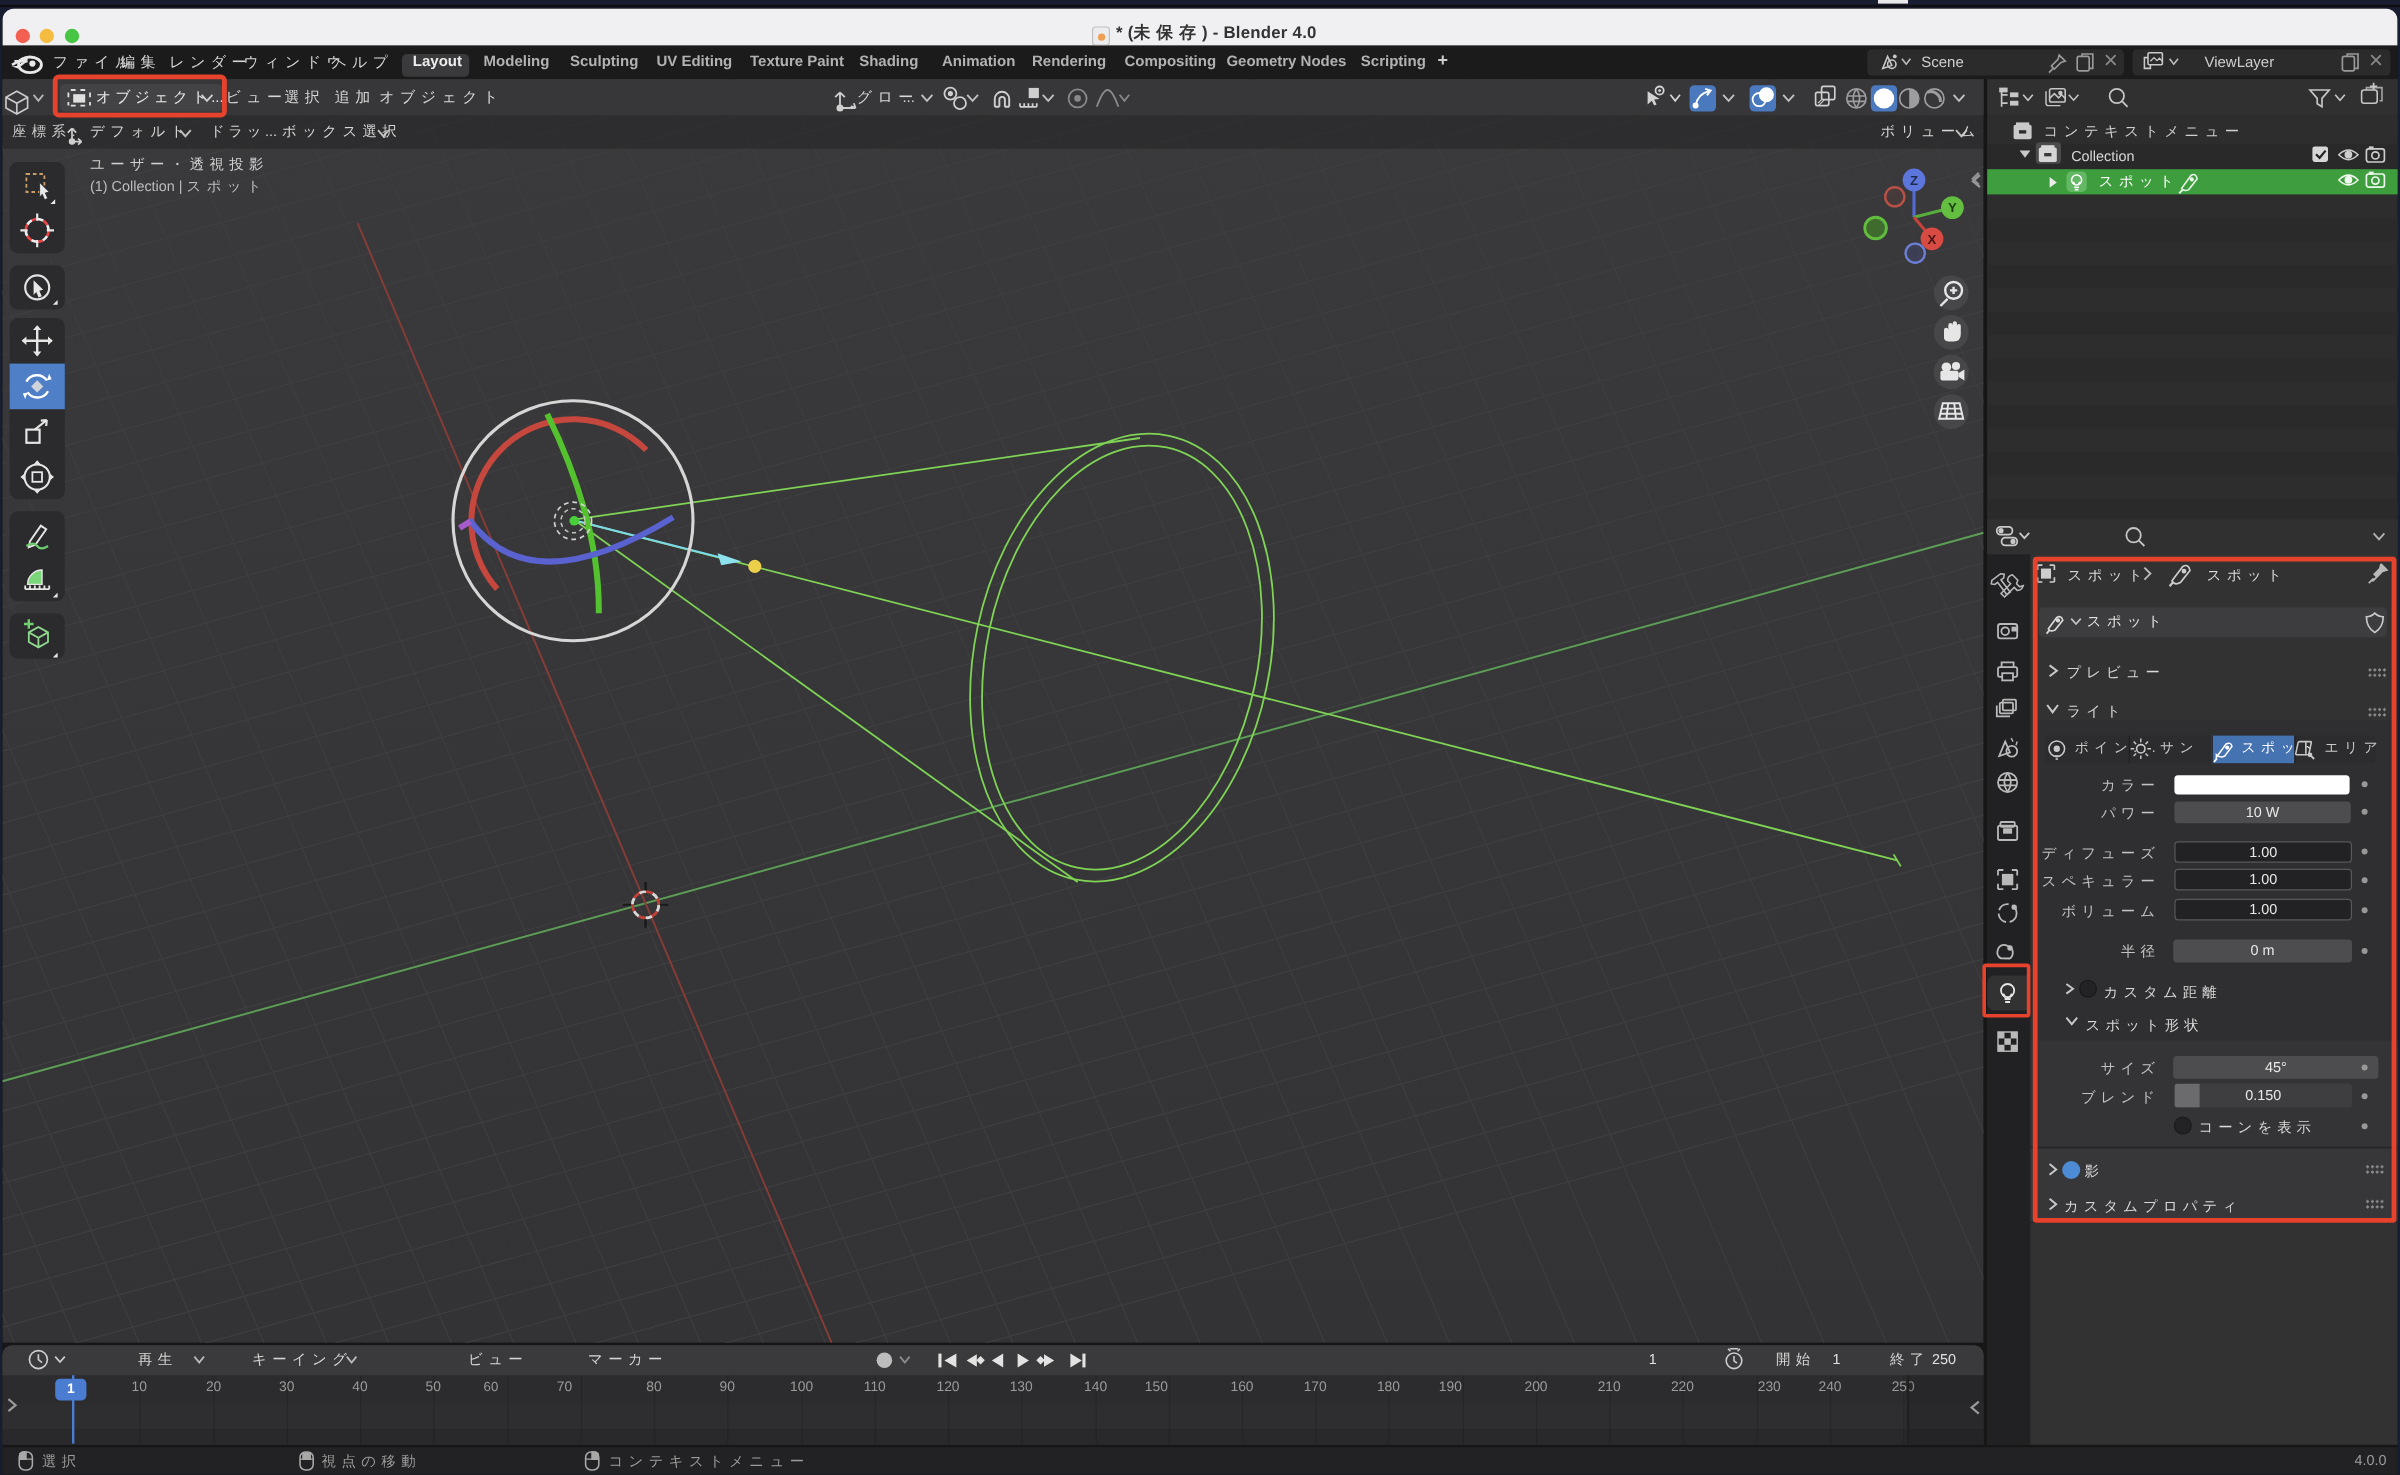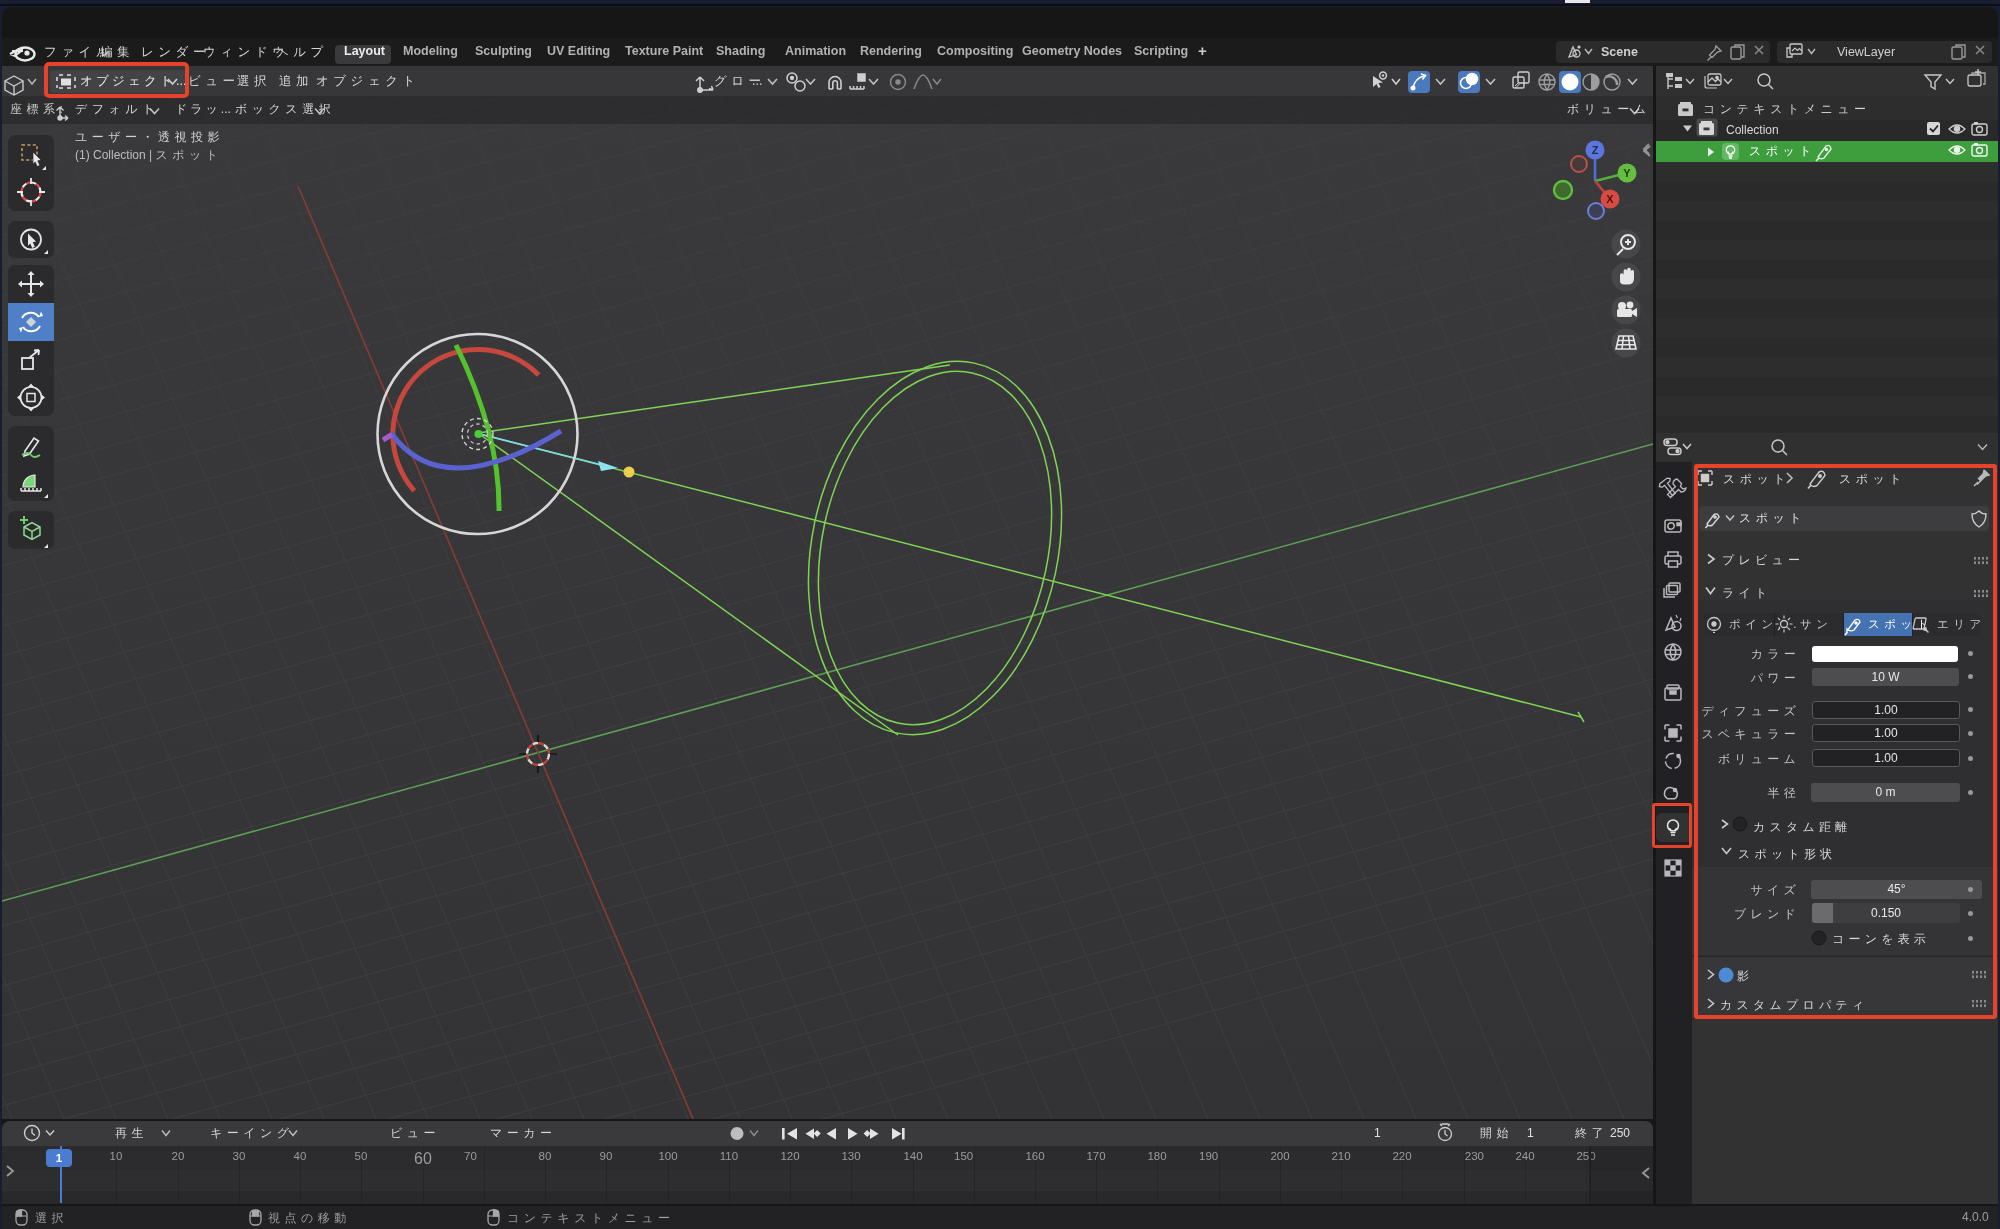--- a/index.html
+++ b/index.html
@@ -20,20 +20,28 @@
 .fld{position:absolute;background:#4d4d4f;border-radius:3px;text-align:center;color:#e8e8e8;font-size:12px}
 .fldb{position:absolute;background:#222224;border:1px solid #58585a;border-radius:3px;text-align:center;color:#e8e8e8;font-size:12px}
 .plabel{position:absolute;width:150px;text-align:right;font-size:12px;color:#c3c3c3;letter-spacing:4.2px}
 .dot{position:absolute;width:5px;height:5px;border-radius:50%;background:#989898}
 .phead{position:absolute;font-size:12px;color:#d8d8d8;letter-spacing:4.2px}
 .dots6{position:absolute;width:16px;height:9px;background-image:radial-gradient(circle,#8a8a8a 1.1px,transparent 1.3px);background-size:4px 4.5px}
 </style></head><body>
 <div class="abs" style="left:0;top:4px;width:2000px;height:2px;background:#0d0d12"></div>
 <div id="notch" class="abs" style="left:1565px;top:0;width:25px;height:3px;background:#e8e8ea"></div>
 <div id="win">
+<div id="titlebar">
+ <div class="tl" style="left:11px;background:#f35f51"></div>
+ <div class="tl" style="left:31px;background:#f6bc3f"></div>
+ <div class="tl" style="left:52px;background:#47c645"></div>
+ <div class="abs" style="left:908px;top:15px;width:15px;height:16px;background:#ececee;border:1px solid #c2c2c4;border-radius:3px"></div>
+ <div class="abs" style="left:913px;top:21px;width:6px;height:6px;border-radius:50%;background:#eda052"></div>
+ <div id="ttext">* (<span class="jp" style="letter-spacing:5px">未保存</span>) - Blender 4.0</div>
+</div>
 <div id="topbar"></div>
 </div>
 <svg id="vpsvg" style="position:absolute;left:2px;top:66px" width="1651" height="1053" viewBox="0 0 1651 1053">
     <defs>
       <linearGradient id="vbg" x1="0" y1="0" x2="0" y2="1">
         <stop offset="0" stop-color="#3a3a3c"></stop>
         <stop offset="1" stop-color="#333335"></stop>
       </linearGradient>
     </defs>
     <rect width="1651" height="1053" fill="url(#vbg)"></rect>
@@ -448,21 +456,21 @@
 <div class="tab" style="left:625px">Texture Paint</div>
 <div class="tab" style="left:716px">Shading</div>
 <div class="tab" style="left:785px">Animation</div>
 <div class="tab" style="left:860px">Rendering</div>
 <div class="tab" style="left:937px">Compositing</div>
 <div class="tab" style="left:1022px">Geometry Nodes</div>
 <div class="tab" style="left:1134px">Scripting</div>
 <div class="tab" style="left:1198px;font-size:15px;color:#cdcdcd">+</div>
 <div class="seg" style="left:1556px;top:41px;width:214px;height:22px"></div>
 <div class="seg" style="left:1777px;top:41px;width:215px;height:22px"></div>
-<div class="tab" style="left:1601px;top:39px;font-weight:700;color:#cfcfcf">Scene</div>
+<div class="tab" style="left:1601px;top:39px;font-weight:400;color:#cfcfcf">Scene</div>
 <div class="tab" style="left:1837px;top:39px;font-weight:400;color:#cfcfcf">ViewLayer</div>
 
 <div class="abs" style="left:1656px;top:66px;width:342px;height:364px;background:#2d2d2e"></div>
 <div class="abs" style="left:1656px;top:66px;width:342px;height:30px;background:#303030"></div>
 <div class="abs" style="left:1656px;top:182px;width:342px;height:19px;background:#2a2a2b"></div>
 <div class="abs" style="left:1656px;top:221px;width:342px;height:19px;background:#2a2a2b"></div>
 <div class="abs" style="left:1656px;top:260px;width:342px;height:19px;background:#2a2a2b"></div>
 <div class="abs" style="left:1656px;top:299px;width:342px;height:19px;background:#2a2a2b"></div>
 <div class="abs" style="left:1656px;top:338px;width:342px;height:19px;background:#2a2a2b"></div>
 <div class="abs" style="left:1656px;top:377px;width:342px;height:19px;background:#2a2a2b"></div>
@@ -802,21 +810,21 @@
 <div class="abs" style="left:1341px;top:1146px;width:1px;height:57px;background:rgba(0,0,0,0.14)"></div>
 <div class="abs" style="left:1402px;top:1146px;width:1px;height:57px;background:rgba(0,0,0,0.14)"></div>
 <div class="abs" style="left:1464px;top:1146px;width:1px;height:57px;background:rgba(0,0,0,0.14)"></div>
 <div class="abs" style="left:1525px;top:1146px;width:1px;height:57px;background:rgba(0,0,0,0.14)"></div>
 <div class="abs" style="left:1586px;top:1146px;width:1px;height:57px;background:rgba(0,0,0,0.14)"></div>
 <div class="abs" style="left:96px;top:1150px;width:40px;text-align:center;font-size:11.5px;color:#9b9b9b">10</div>
 <div class="abs" style="left:158px;top:1150px;width:40px;text-align:center;font-size:11.5px;color:#9b9b9b">20</div>
 <div class="abs" style="left:219px;top:1150px;width:40px;text-align:center;font-size:11.5px;color:#9b9b9b">30</div>
 <div class="abs" style="left:280px;top:1150px;width:40px;text-align:center;font-size:11.5px;color:#9b9b9b">40</div>
 <div class="abs" style="left:341px;top:1150px;width:40px;text-align:center;font-size:11.5px;color:#9b9b9b">50</div>
-<div class="abs" style="left:403px;top:1150px;width:40px;text-align:center;font-size:16px;color:#9b9b9b">60</div>
+<div class="abs" style="left:403px;top:1150px;width:40px;font-size:11px;color:#9b9b9b">60</div>
 <div class="abs" style="left:464px;top:1150px;width:40px;font-size:11.5px;color:#9b9b9b">70</div>
 <div class="abs" style="left:525px;top:1150px;width:40px;text-align:center;font-size:11.5px;color:#9b9b9b">80</div>
 <div class="abs" style="left:586px;top:1150px;width:40px;text-align:center;font-size:11.5px;color:#9b9b9b">90</div>
 <div class="abs" style="left:648px;top:1150px;width:40px;text-align:center;font-size:11.5px;color:#9b9b9b">100</div>
 <div class="abs" style="left:709px;top:1150px;width:40px;text-align:center;font-size:11.5px;color:#9b9b9b">110</div>
 <div class="abs" style="left:770px;top:1150px;width:40px;text-align:center;font-size:11.5px;color:#9b9b9b">120</div>
 <div class="abs" style="left:831px;top:1150px;width:40px;text-align:center;font-size:11.5px;color:#9b9b9b">130</div>
 <div class="abs" style="left:893px;top:1150px;width:40px;text-align:center;font-size:11.5px;color:#9b9b9b">140</div>
 <div class="abs" style="left:954px;top:1150px;width:40px;text-align:left;font-size:11.5px;color:#9b9b9b">150</div>
 <div class="abs" style="left:1015px;top:1150px;width:40px;text-align:center;font-size:11.5px;color:#9b9b9b">160</div>

